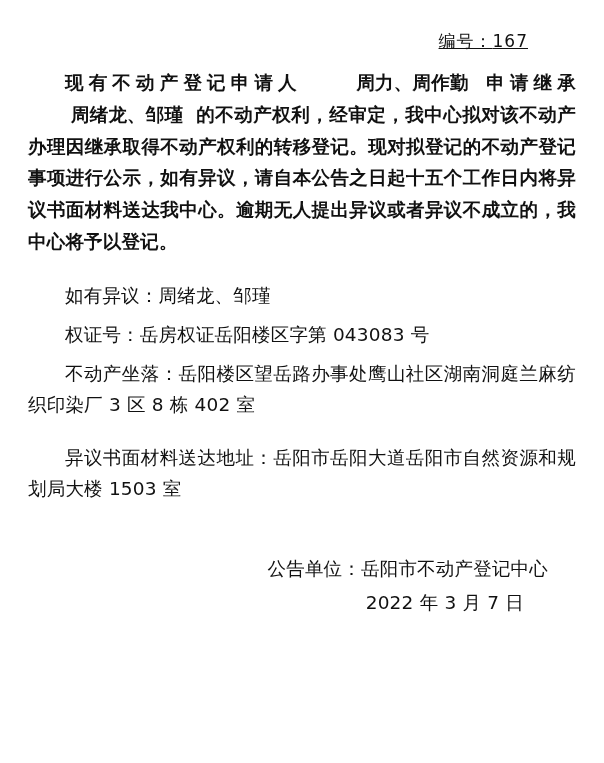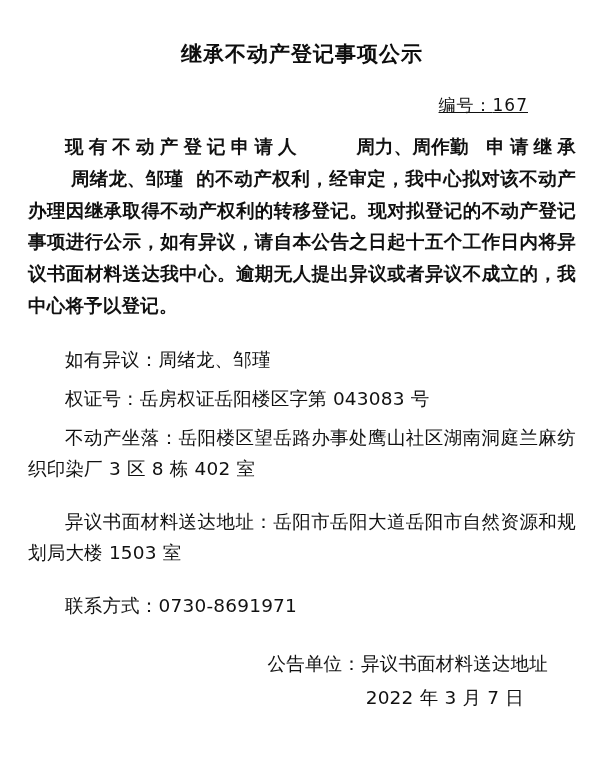--- a/index.html
+++ b/index.html
@@ -86,21 +86,20 @@
   .footer-row.date {
     padding-right: 52px;
   }
   .nowrap { white-space: nowrap; }
 </style>
 </head>
 <body>
 
 <div class="page">
 
-  <div class="doc-title">继承不动产登记事项公示</div>
 
   <div class="serial-line">
     <span class="serial-label">编号：</span><span class="serial-value">167</span>
   </div>
 
   <p class="body-para">
     <span>现有不动产登记申请人</span>
     <span class="gap-name">周力、周作勤</span>
     <span>申请继承</span>
     <span class="gap-name">周绪龙、邹瑾</span>
@@ -122,24 +121,21 @@
   </div>
 
   <div class="spacer-md"></div>
 
   <div class="field-line wrap">
     <span>异议书面材料送达地址：</span><span>岳阳市岳阳大道岳阳市自然资源和规划局大楼 1503 室</span>
   </div>
 
   <div class="spacer-md"></div>
 
-  <div class="field-line">
-    <span>联系方式：</span><span>0730-8691971</span>
-  </div>
 
   <div class="footer">
     <div class="footer-row">
-      <span class="nowrap">公告单位：</span><span class="nowrap">异议书面材料送达地址</span>
+      <span class="nowrap">公告单位：</span><span class="nowrap">岳阳市不动产登记中心</span>
     </div>
     <div class="footer-row date">2022 年 3 月 7 日</div>
   </div>
 
 </div>
 
 </body></html>

